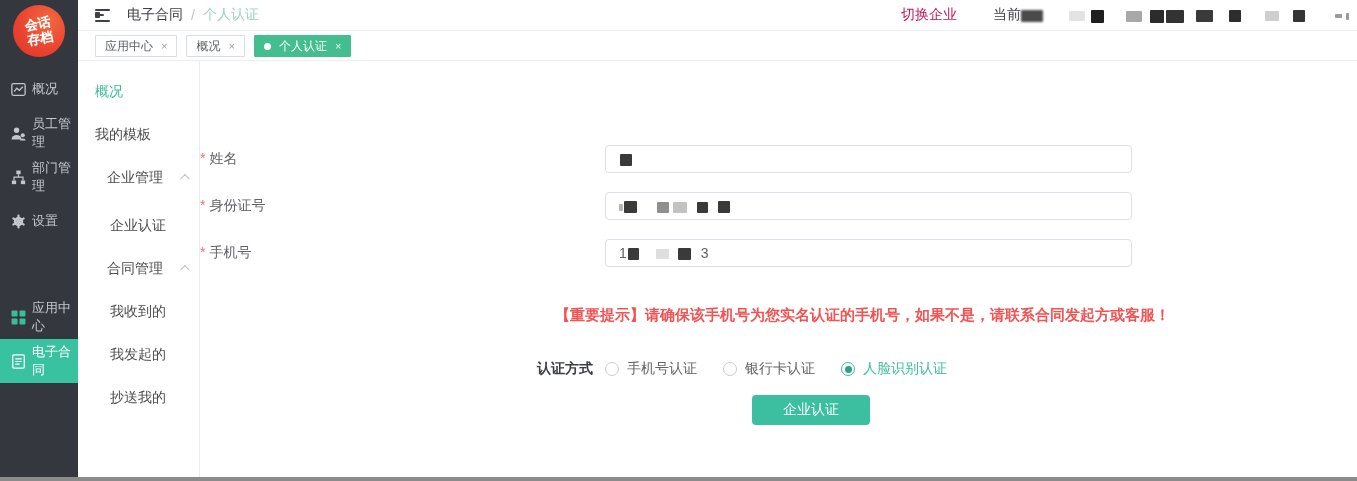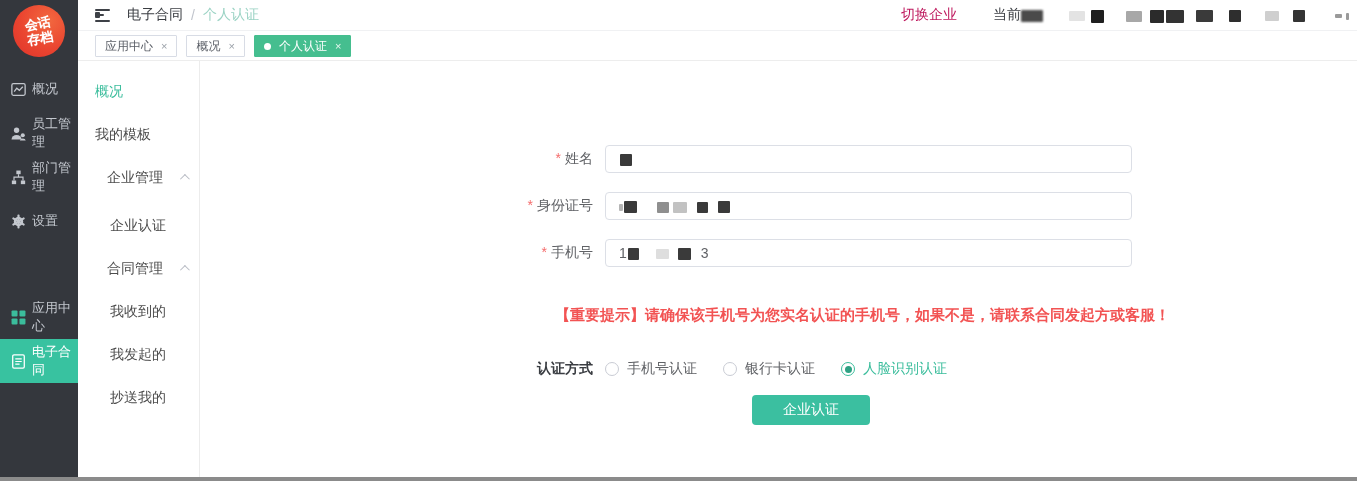--- a/index.html
+++ b/index.html
@@ -58,21 +58,21 @@
   .side-item.group { padding-left:29px; }
   .side-item.sub { padding-left:32px; }
   .side-item.active { color:#3bbd9c; }
   .side-item.mt { margin-top:5px; }
   .chev { width:7px; height:7px; border-top:1.5px solid #b8bcc4; border-right:1.5px solid #b8bcc4;
           transform:rotate(-45deg) translateY(2px); margin-left:auto; }
   
   .content { position:absolute; left:200px; top:61px; width:1157px; height:416px; background:#fff; }
   .form { padding-top:84px; }
   .form-row { display:flex; align-items:center; margin-bottom:19px; }
-  .form-label { width:405px; text-align:right; padding-right:12px; font-size:14px; color:#606266; }
+  .form-label { width:405px; padding-right:12px; font-size:14px; color:#606266; }
   .req { color:#f56c6c; margin-right:4px; font-size:14px; }
   .input { width:527px; height:28px; border:1px solid #dcdfe6; border-radius:4px; background:#fff;
            display:flex; align-items:center; padding:0 13px; font-size:14px; color:#606266; cursor:text; }
   .warning { margin:39px 0 0 355px; color:#f25353; font-size:15px; font-weight:bold; }
   .auth-row { display:flex; align-items:center; margin-top:35px; }
   .auth-label { width:405px; text-align:right; padding-right:12px; font-size:14px; font-weight:bold; color:#3a3d42; }
   .radio { display:flex; align-items:center; gap:8px; margin-right:26px; font-size:14px; color:#606266; cursor:pointer; }
   .radio-circle { width:14px; height:14px; border:1px solid #c9ccd4; border-radius:50%; background:#fff;
                   display:flex; align-items:center; justify-content:center; }
   .radio.selected .radio-circle { border-color:#3bbd9c; }

